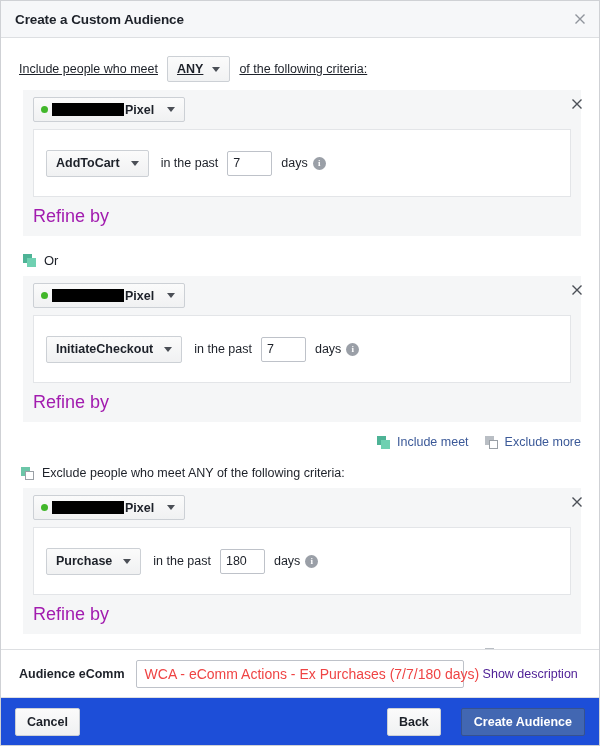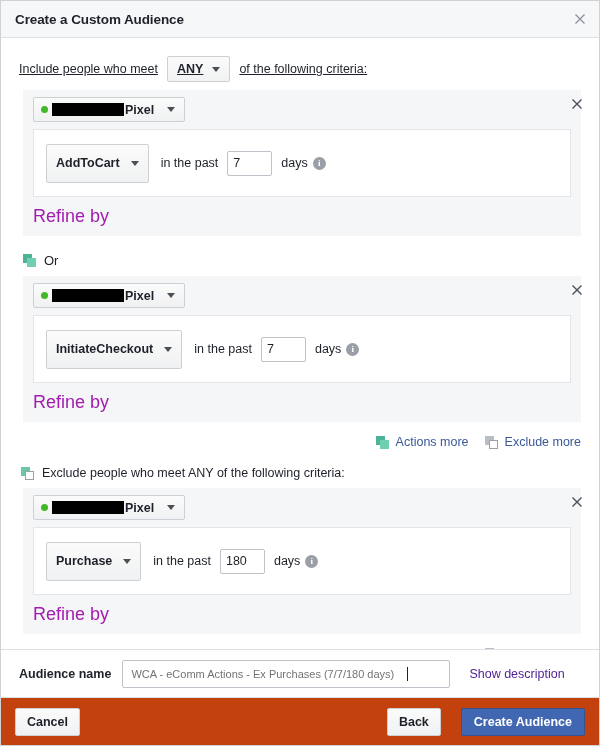--- a/index.html
+++ b/index.html
@@ -133,21 +133,21 @@
     height: 68px;
     display: flex; align-items: center;
     padding-left: 12px;
   }
   .rule-inner { display: flex; align-items: center; }
   .event-btn {
     display: inline-flex; align-items: center; justify-content: space-between;
     background: linear-gradient(to bottom,#fbfbfb,#f0f1f2);
     border: 1px solid #ccd0d5;
     border-radius: 2px;
-    height: 39px;
+    height: 27px;
     padding: 0 9px;
     font-size: 12.5px; font-weight: bold; color: #1d2129;
     cursor: pointer; white-space: nowrap;
   }
   .event-btn .caret {
     margin-left: 11px;
     width: 0; height: 0;
     border-left: 4.5px solid transparent;
     border-right: 4.5px solid transparent;
     border-top: 5px solid #4b4f56;
@@ -249,38 +249,38 @@
   .name-field {
     position: relative;
     width: 328px; height: 28px;
     border: 1px solid #bec2c9;
     border-radius: 2px;
     background: #fff;
     display: flex; align-items: center;
     padding: 0 8px;
   }
   .name-value {
-    font-size: 11px; color: #737373;
+    font-size: 14px; color: #ef4444;
     white-space: nowrap;
   }
   .caret-bar {
     width: 1px; height: 14px;
     background: #1d2129;
     margin-left: 13px;
   }
   .show-desc {
     margin-left: 19px;
     font-size: 12.5px; color: #4c1d95;
     cursor: pointer;
   }
 
   .action-bar {
     border-top: 1px solid #dddfe2;
     height: 48px; min-height: 48px;
-    background: #c2410c;
+    background: #1d4ed8;
     display: flex; align-items: center;
     justify-content: space-between;
     padding: 0 14px;
   }
   .btn {
     display: inline-flex; align-items: center; justify-content: center;
     border-radius: 2px;
     font-size: 12.5px; font-weight: bold;
     cursor: pointer;
     white-space: nowrap;
@@ -393,21 +393,21 @@
         <span class="refine">Refine by</span>
       </div>
     </div>
 
     <div class="more-links">
       <span class="more-link">
         <span class="stack-icon">
           <i class="back"></i>
             <i class="front"></i>
         </span>
-        <span class="txt">Actions more</span>
+        <span class="txt">Include meet</span>
       </span>
       <span class="more-link">
         <span class="stack-icon gray">
           <i class="back"></i>
             <i class="front"></i>
         </span>
         <span class="txt">Exclude more</span>
       </span>
     </div>
 
@@ -456,21 +456,21 @@
           <i class="back"></i>
             <i class="front"></i>
         </span>
         <span class="txt">Exclude more</span>
       </span>
     </div>
 
   </div>
 
   <div class="name-bar">
-    <span class="name-label">Audience name</span>
+    <span class="name-label">Audience eComm</span>
     <div class="name-field">
       <span class="name-value">WCA - eComm Actions - Ex Purchases (7/7/180 days)</span>
       <i class="caret-bar"></i>
     </div>
     <span class="show-desc">Show description</span>
   </div>
 
   <div class="action-bar">
     <span class="btn btn-grey">Cancel</span>
     <span class="right-actions">

